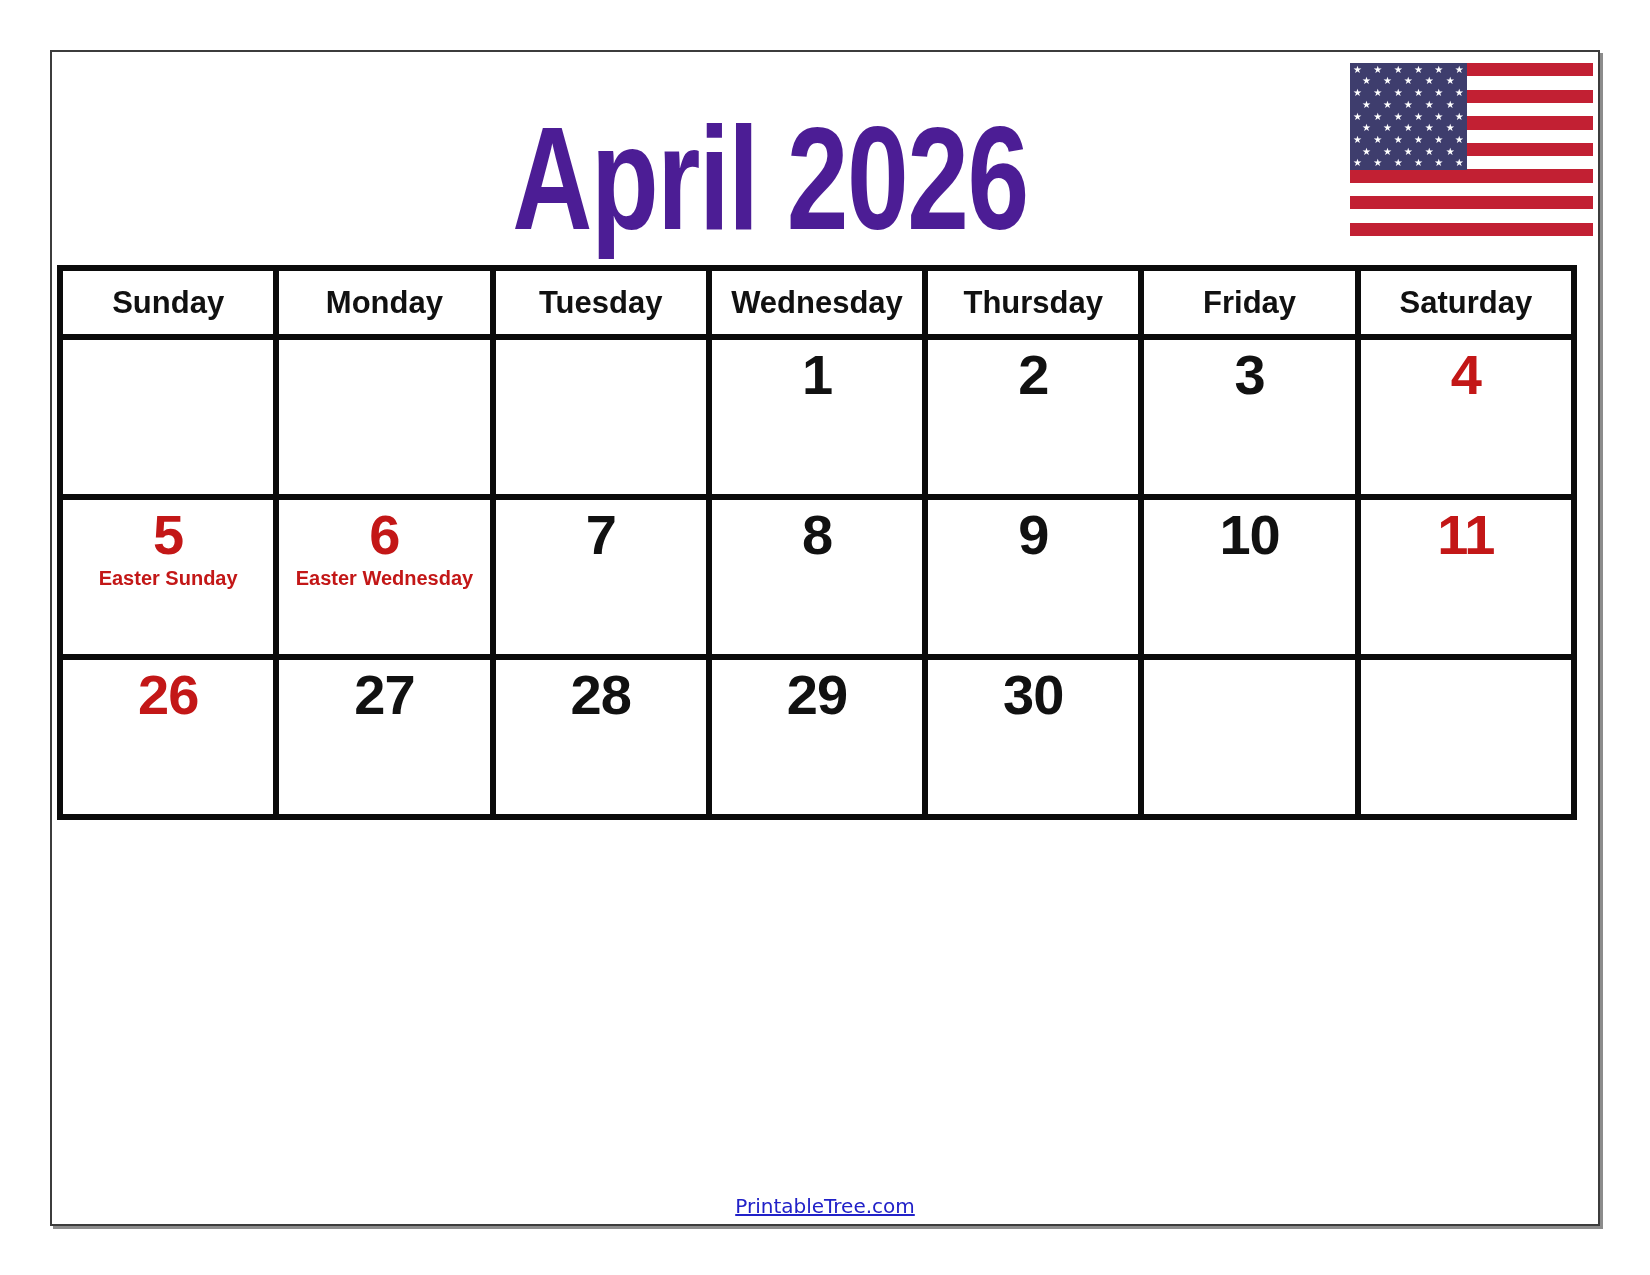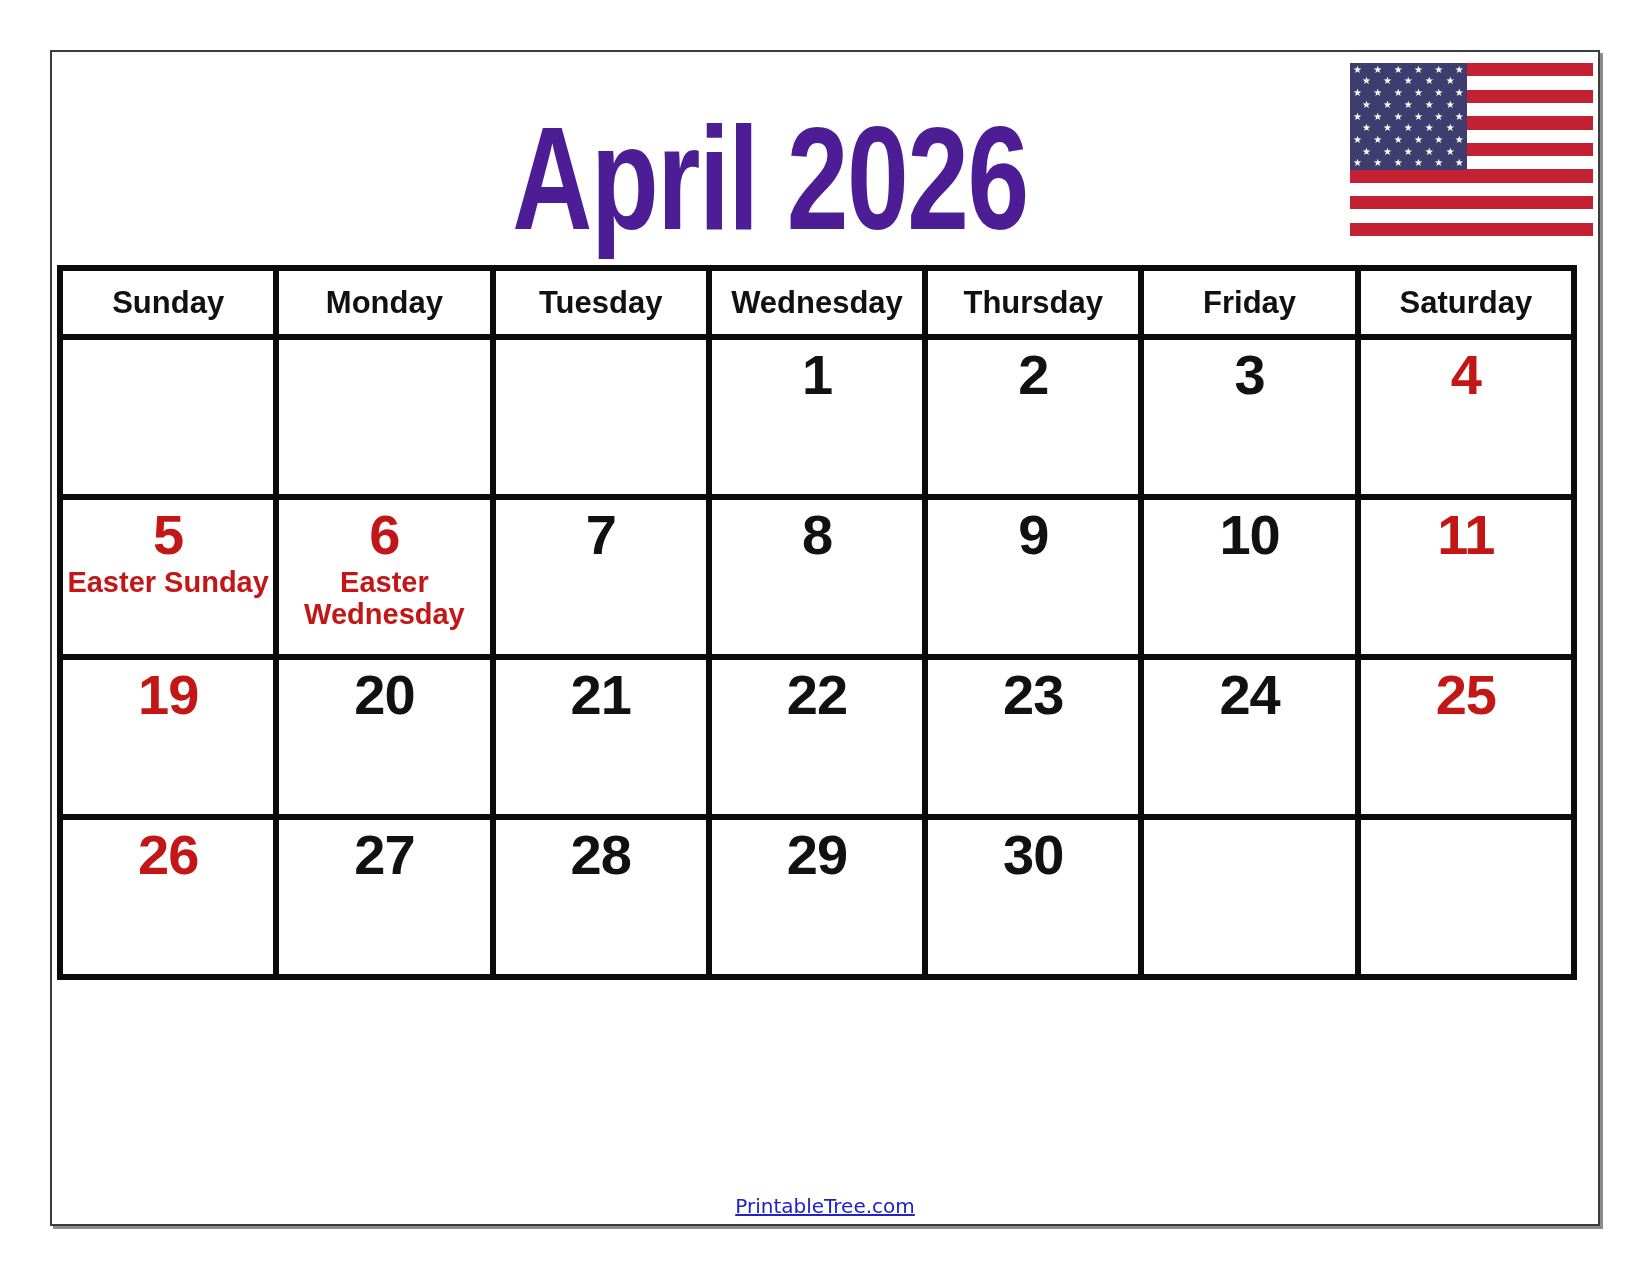--- a/index.html
+++ b/index.html
@@ -55,21 +55,21 @@
   table.cal td{height:154px;}
   th.weekend, td.weekend{background:var(--weekend-col-bg,#f0efef);}
   th[data-name="weekday-header-sunday"]{color:var(--header-sunday-red,#b41f24);}
   th[data-name="weekday-header-saturday"]{color:var(--header-saturday-red,#cc2127);}
   .daynum{
     margin-top:6px;font-size:56px;line-height:1.05;font-weight:bold;
     color:#111111;letter-spacing:-1px;
   }
   .daynum.red{color:var(--date-red,#c31717);}
   .holiday{
-    margin-top:2px;font-size:29px;font-weight:bold;
+    margin-top:2px;font-size:20px;font-weight:bold;
     color:var(--date-red,#c31717);line-height:1.1;
   }
   
   .footer{
     position:absolute;left:0;right:0;bottom:6px;text-align:center;
     font-family:"DejaVu Sans", sans-serif;font-size:20px;
   }
   .footer a{
     color:var(--footer-link-blue,#2121c8);
     text-decoration:underline;cursor:pointer;
@@ -208,43 +208,20 @@
             </td>
             <td data-name="calendar-cell">
               <div class="daynum" data-name="date-number">10</div>
             </td>
             <td data-name="calendar-cell" class="weekend">
               <div class="daynum red" data-name="date-number">11</div>
             </td>
           </tr>
           <tr data-name="calendar-week-row">
             <td data-name="calendar-cell" class="weekend">
-              <div class="daynum red" data-name="date-number">19</div>
-            </td>
-            <td data-name="calendar-cell">
-              <div class="daynum" data-name="date-number">20</div>
-            </td>
-            <td data-name="calendar-cell">
-              <div class="daynum" data-name="date-number">21</div>
-            </td>
-            <td data-name="calendar-cell">
-              <div class="daynum" data-name="date-number">22</div>
-            </td>
-            <td data-name="calendar-cell">
-              <div class="daynum" data-name="date-number">23</div>
-            </td>
-            <td data-name="calendar-cell">
-              <div class="daynum" data-name="date-number">24</div>
-            </td>
-            <td data-name="calendar-cell" class="weekend">
-              <div class="daynum red" data-name="date-number">25</div>
-            </td>
-          </tr>
-          <tr data-name="calendar-week-row">
-            <td data-name="calendar-cell" class="weekend">
               <div class="daynum red" data-name="date-number">26</div>
             </td>
             <td data-name="calendar-cell">
               <div class="daynum" data-name="date-number">27</div>
             </td>
             <td data-name="calendar-cell">
               <div class="daynum" data-name="date-number">28</div>
             </td>
             <td data-name="calendar-cell">
               <div class="daynum" data-name="date-number">29</div>

